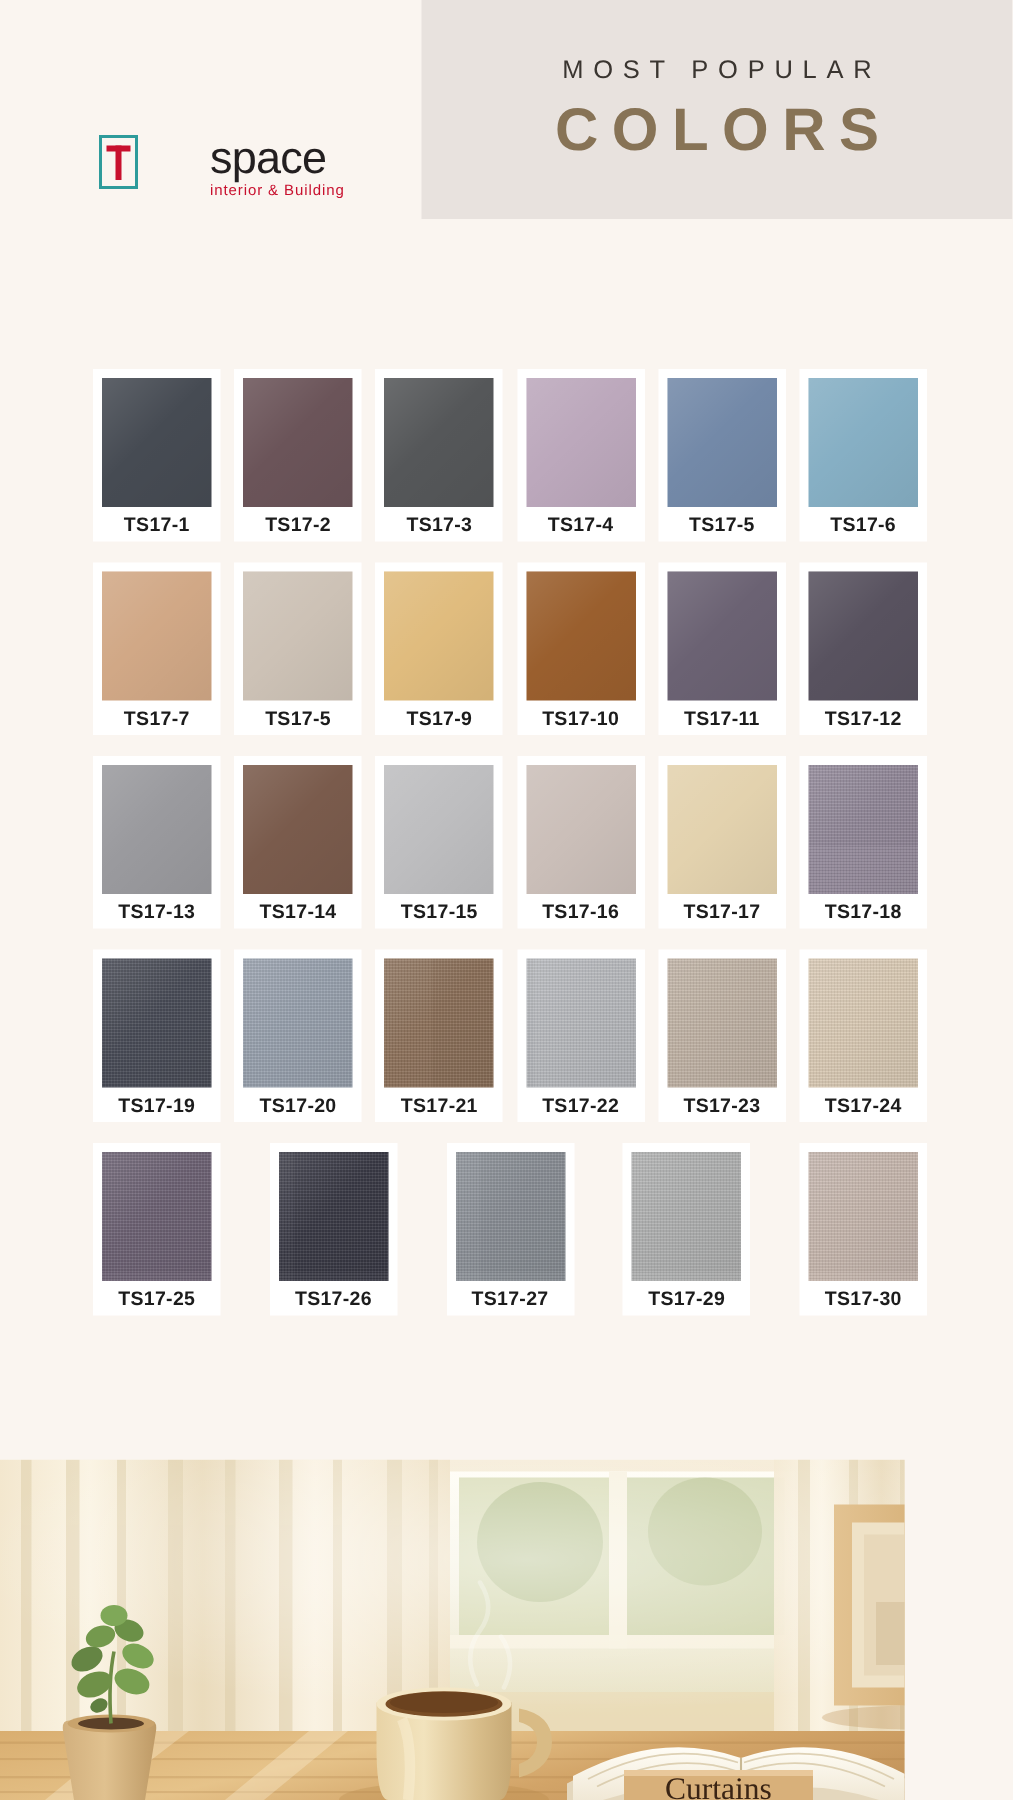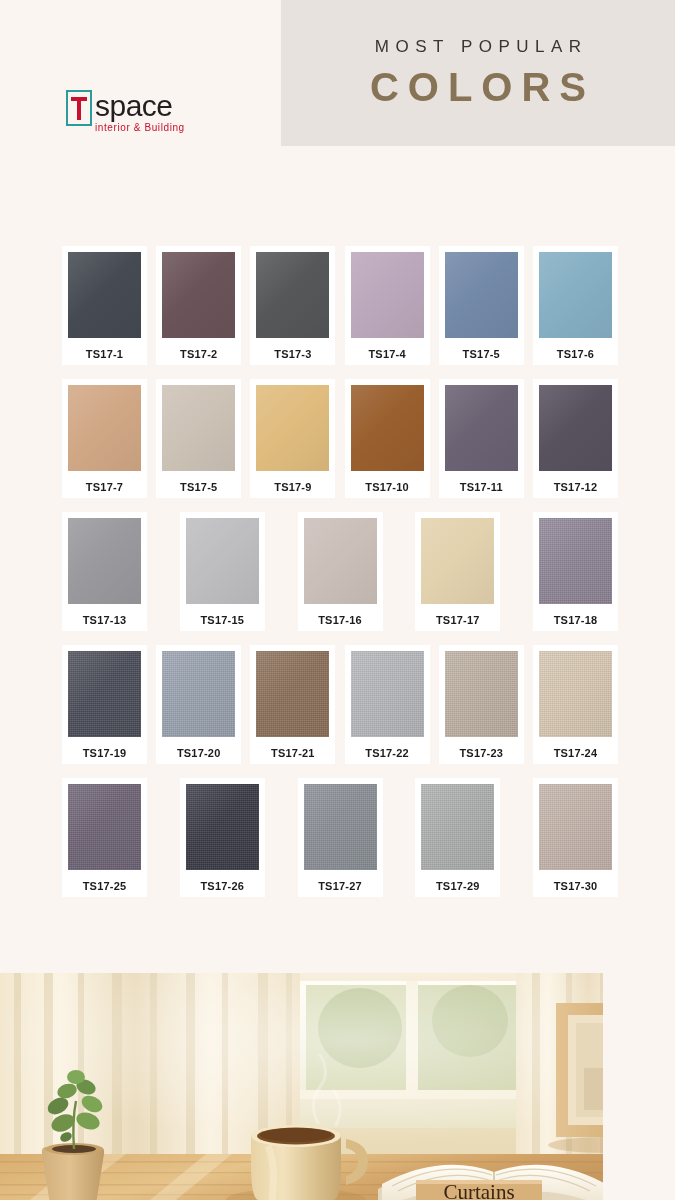--- a/index.html
+++ b/index.html
@@ -59,20 +59,21 @@
     line-height: 1.05;
   }
 
   
   .logo {
     position: absolute;
     left: 66px;
     top: 90px;
     display: flex;
     align-items: flex-start;
+    gap: 45px;
   }
   .logo-mark {
     width: 26px;
     height: 36px;
     border: 2.5px solid #2E9B9B;
     box-sizing: border-box;
     position: relative;
     margin-right: 3px;
     background: #FAF5F0;
   }
@@ -153,25 +154,25 @@
     pointer-events: none;
   }
   .swatch-chip.textured::after { opacity: 1; }
   .swatch-chip .sheen {
     position: absolute;
     inset: 0;
     background: linear-gradient(135deg, rgba(255,255,255,0.13) 0%, rgba(255,255,255,0.0) 45%, rgba(0,0,0,0.06) 100%);
     pointer-events: none;
   }
   .swatch-label {
-    font-size: 11px;
+    font-size: 13px;
     font-weight: 700;
     color: #1C1C1C;
     letter-spacing: 0.2px;
-    padding: 11px 0 5px 0;
+    padding: 5px 0 5px 0;
     line-height: 1;
     white-space: nowrap;
   }
 
   
   .photo {
     position: absolute;
     left: 0;
     top: 973px;
     width: 603px;
@@ -279,20 +280,26 @@
         </div>
         <div class="swatch-label">TS17-12</div>
       </div>
     </div>
     <div class="grid-row">
       <div class="swatch-card">
         <div class="swatch-chip" style="background: rgb(154, 154, 158);">
           <div class="sheen"></div>
         </div>
         <div class="swatch-label">TS17-13</div>
+      </div>
+      <div class="swatch-card">
+        <div class="swatch-chip" style="background: rgb(122, 91, 76);">
+          <div class="sheen"></div>
+        </div>
+        <div class="swatch-label">TS17-14</div>
       </div>
       <div class="swatch-card">
         <div class="swatch-chip" style="background: rgb(190, 190, 192);">
           <div class="sheen"></div>
         </div>
         <div class="swatch-label">TS17-15</div>
       </div>
       <div class="swatch-card">
         <div class="swatch-chip" style="background: rgb(203, 191, 185);">
           <div class="sheen"></div>

